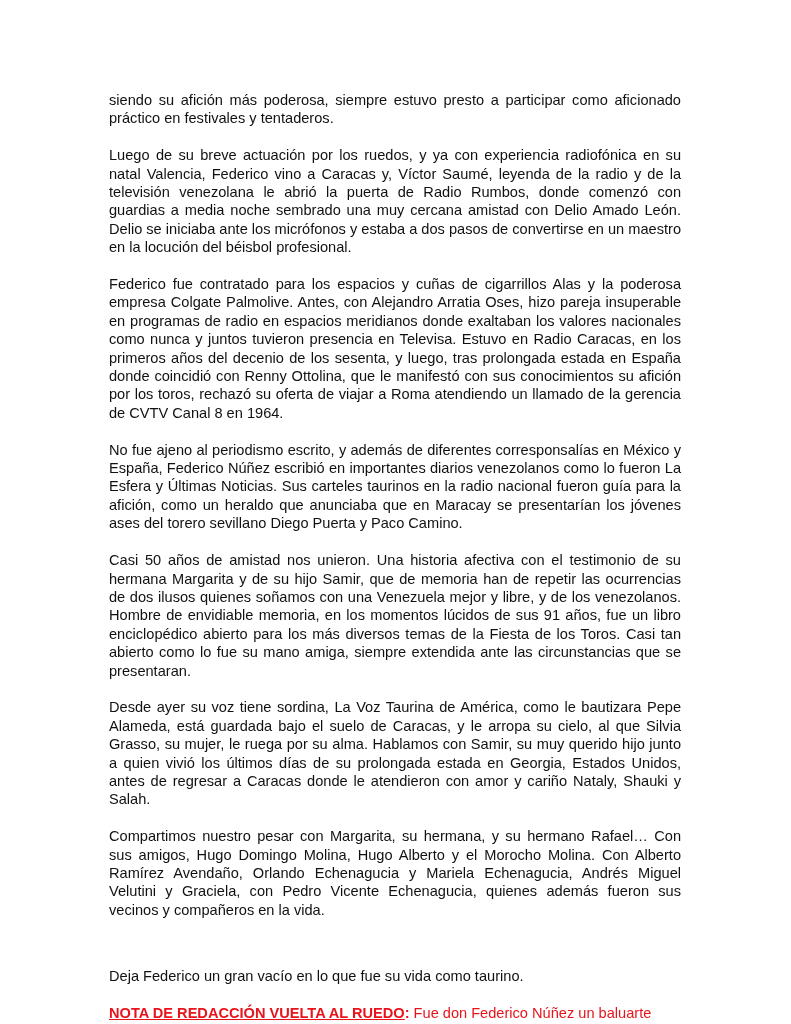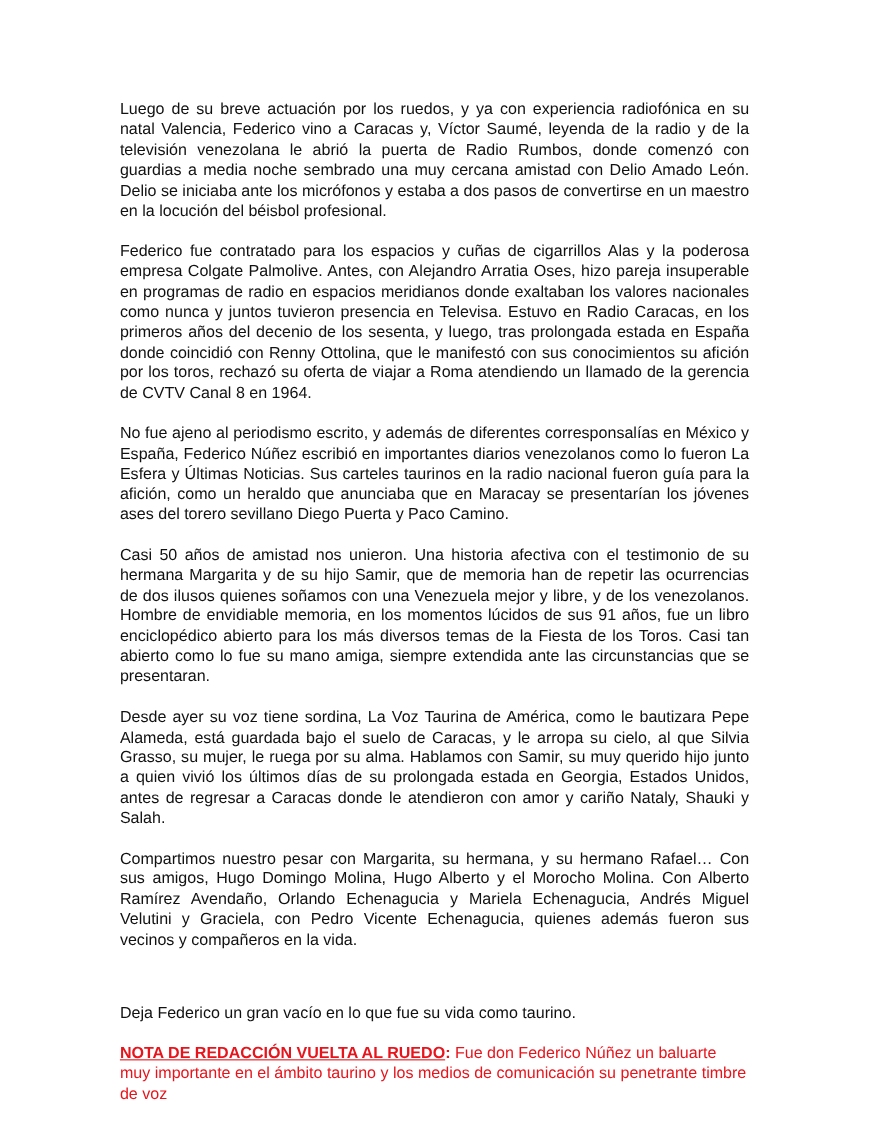--- a/index.html
+++ b/index.html
@@ -42,20 +42,21 @@
       text-decoration: underline;
     }
     .note-colon {
       font-weight: bold;
     }
   </style>
 </head>
 <body>
 
 <div class="page">
+  <p class="para">siendo su afición más poderosa, siempre estuvo presto a participar como aficionado práctico en festivales y tentaderos.</p>
   <p class="para">Luego de su breve actuación por los ruedos, y ya con experiencia radiofónica en su natal Valencia, Federico vino a Caracas y, Víctor Saumé, leyenda de la radio y de la televisión venezolana le abrió la puerta de Radio Rumbos, donde comenzó con guardias a media noche sembrado una muy cercana amistad con Delio Amado León. Delio se iniciaba ante los micrófonos y estaba a dos pasos de convertirse en un maestro en la locución del béisbol profesional.</p>
   <p class="para">Federico fue contratado para los espacios y cuñas de cigarrillos Alas y la poderosa empresa Colgate Palmolive. Antes, con Alejandro Arratia Oses, hizo pareja insuperable en programas de radio en espacios meridianos donde exaltaban los valores nacionales como nunca y juntos tuvieron presencia en Televisa. Estuvo en Radio Caracas, en los primeros años del decenio de los sesenta, y luego, tras prolongada estada en España donde coincidió con Renny Ottolina, que le manifestó con sus conocimientos su afición por los toros, rechazó su oferta de viajar a Roma atendiendo un llamado de la gerencia de CVTV Canal 8 en 1964.</p>
   <p class="para">No fue ajeno al periodismo escrito, y además de diferentes corresponsalías en México y España, Federico Núñez escribió en importantes diarios venezolanos como lo fueron La Esfera y Últimas Noticias. Sus carteles taurinos en la radio nacional fueron guía para la afición, como un heraldo que anunciaba que en Maracay se presentarían los jóvenes ases del torero sevillano Diego Puerta y Paco Camino.</p>
   <p class="para">Casi 50 años de amistad nos unieron. Una historia afectiva con el testimonio de su hermana Margarita y de su hijo Samir, que de memoria han de repetir las ocurrencias de dos ilusos quienes soñamos con una Venezuela mejor y libre, y de los venezolanos. Hombre de envidiable memoria, en los momentos lúcidos de sus 91 años, fue un libro enciclopédico abierto para los más diversos temas de la Fiesta de los Toros. Casi tan abierto como lo fue  su mano amiga,  siempre extendida ante las circunstancias que se presentaran.</p>
   <p class="para">Desde ayer su voz tiene sordina, La Voz Taurina de América, como le bautizara Pepe Alameda, está guardada bajo el suelo de Caracas, y le arropa su cielo, al que Silvia Grasso, su mujer, le ruega por su alma. Hablamos con Samir, su  muy querido hijo junto a quien vivió los últimos días de su prolongada estada en Georgia, Estados Unidos, antes de regresar a Caracas donde le atendieron con amor y cariño Nataly, Shauki y Salah.</p>
   <p class="para">Compartimos nuestro pesar con Margarita, su hermana, y su hermano Rafael… Con sus amigos, Hugo Domingo Molina, Hugo Alberto y el Morocho Molina. Con Alberto Ramírez Avendaño, Orlando Echenagucia y Mariela Echenagucia, Andrés Miguel Velutini y Graciela, con Pedro Vicente Echenagucia, quienes además fueron sus vecinos y compañeros en la vida.</p>
   <p class="para short">Deja Federico un gran vacío en lo que fue su vida como taurino.</p>
   <p class="note"><span class="note-label">NOTA DE REDACCIÓN VUELTA AL RUEDO</span><span class="note-colon">:</span><span> Fue don Federico Núñez un baluarte muy importante en el ámbito taurino y los medios de comunicación su penetrante timbre de voz</span></p>
 </div>
 

